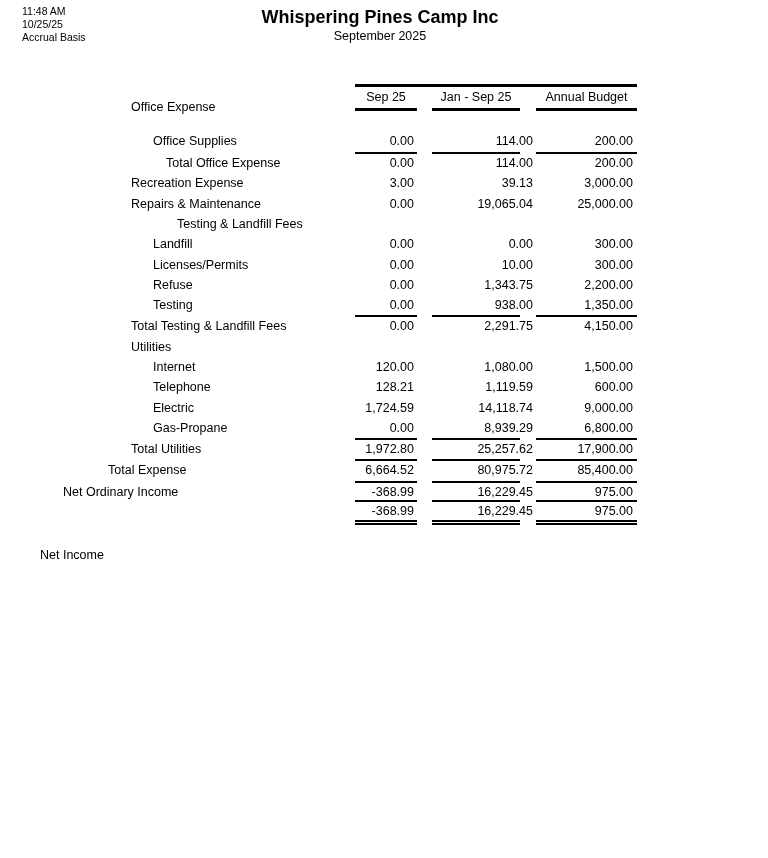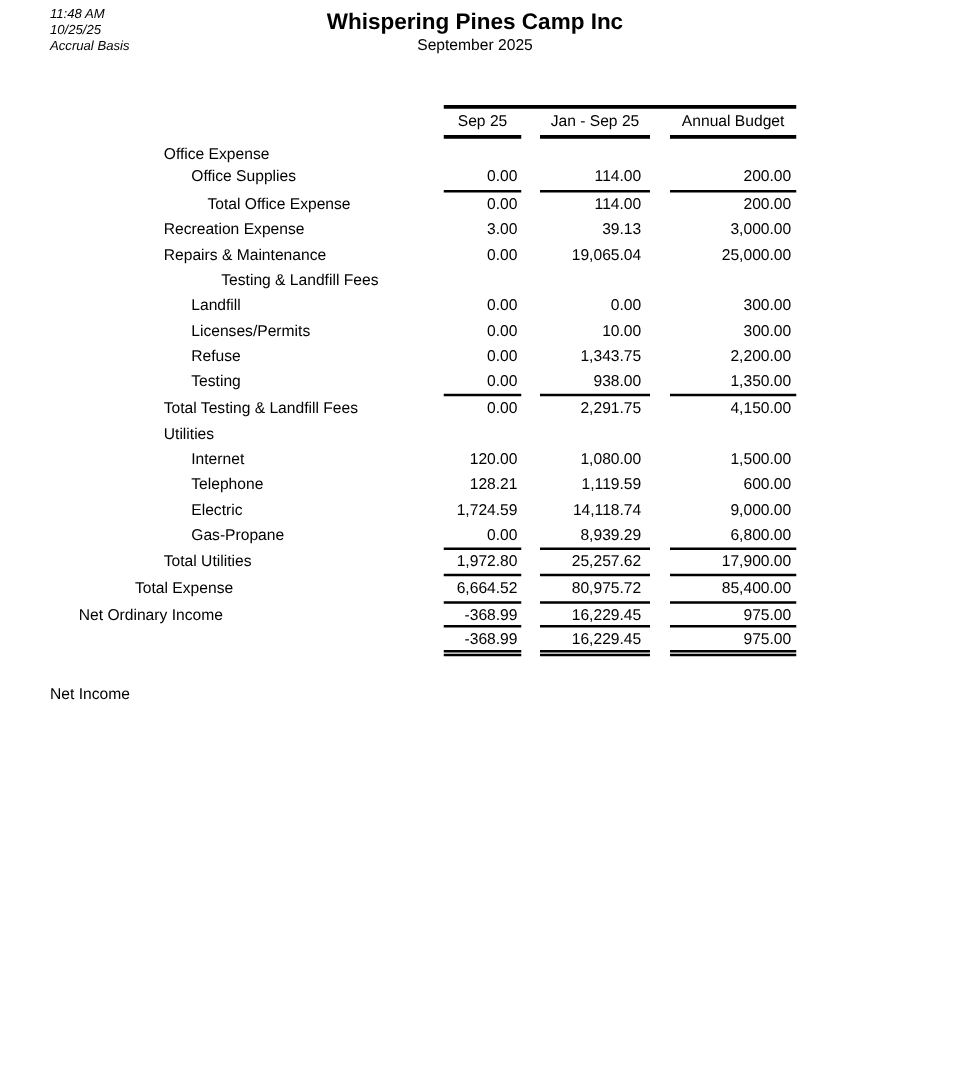--- a/index.html
+++ b/index.html
@@ -1,36 +1,36 @@
 <!DOCTYPE html>
 <html><head>
 <meta charset="utf-8">
 <style>
   html, body { margin:0; padding:0; background:#ffffff; }
   body { width:768px; height:858px; position:relative; overflow:hidden; color:#000;
          font-family:"Liberation Sans", sans-serif; }
-  .meta { position:absolute; left:40px; top:5px; font-size:10.5px; line-height:13px;font-style:italic; }
+  .meta { position:absolute; left:22px; top:5px; font-size:10.5px; line-height:13px; }
   .meta div { white-space:nowrap; }
   .head { position:absolute; left:220px; width:320px; top:6px; text-align:center; }
   .company { font-size:18px; font-weight:bold; line-height:22px; }
   .rtitle { font-size:15px; line-height:19px; }
   .period { font-size:12.5px; line-height:16px; }
   .c1 { left:355px; width:62px; }
   .c2 { left:432px; width:88px; }
   .c3 { left:536px; width:101px; }
 
   .topbar { position:absolute; top:84px; left:355px; width:282px; height:3px; background:#000; }
   .hdr { position:absolute; top:90px; height:16px; font-size:12.5px; text-align:center; white-space:nowrap; }
   .hdrline { position:absolute; top:108px; height:3px; background:#000; }
 
   .row { position:absolute; left:0; width:768px; height:20px; }
   .lbl { position:absolute; font-size:12.5px; line-height:20px; white-space:nowrap; }
   .num { position:absolute; font-size:12.5px; line-height:20px; text-align:right; white-space:nowrap; }
   .n1 { left:355px; width:59px; }
-  .n2 { left:428px; width:85px; }
+  .n2 { left:448px; width:85px; }
   .n3 { left:536px; width:97px; }
 
   .rule { position:absolute; height:2px; background:#000; }
   .r1 { left:355px; width:62px; }
   .r2 { left:432px; width:88px; }
   .r3 { left:536px; width:101px; }
   .dbl { position:absolute; height:1px; background:#000; }
 </style>
 </head>
 <body>
@@ -48,21 +48,21 @@
 
 <div class="topbar"></div>
 <div class="hdr c1">Sep 25</div>
 <div class="hdr c2">Jan - Sep 25</div>
 <div class="hdr c3">Annual Budget</div>
 <div class="hdrline c1"></div>
 <div class="hdrline c2"></div>
 <div class="hdrline c3"></div>
 
 <div id="report-body">
-    <div class="row" style="top: 113px;">
+    <div class="row" style="top: 97px;">
       <div class="lbl" style="left: 131px;">Office Expense</div>
       <div class="num n1"></div>
       <div class="num n2"></div>
       <div class="num n3"></div>
     </div>
     <div class="row" style="top: 131px;">
       <div class="lbl" style="left: 153px;">Office Supplies</div>
       <div class="num n1">0.00</div>
       <div class="num n2">114.00</div>
       <div class="num n3">200.00</div>

